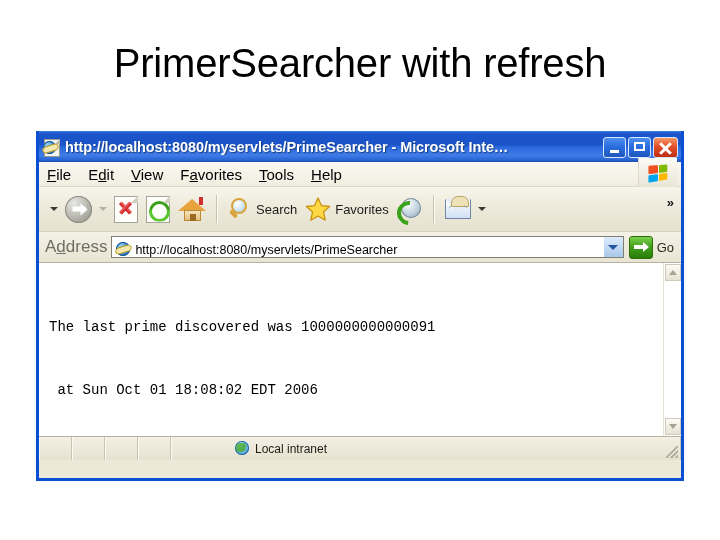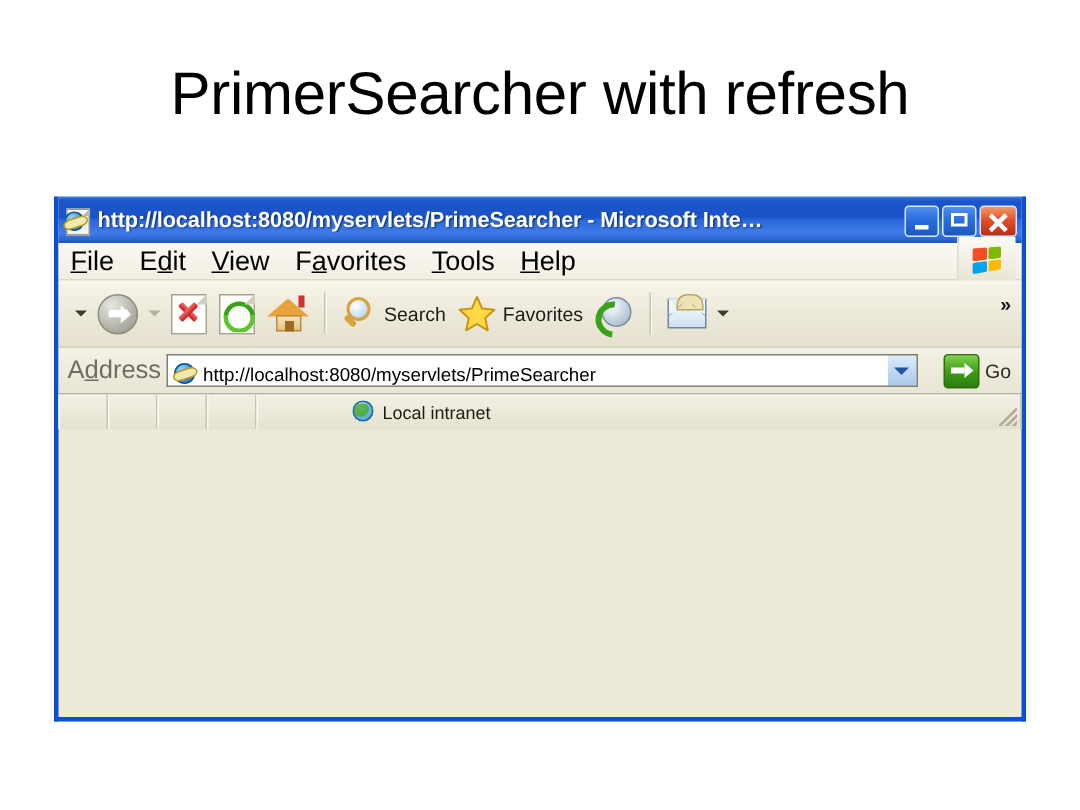--- a/index.html
+++ b/index.html
@@ -152,21 +152,21 @@
   .menubar {
     height: 24px;
     background: linear-gradient(to bottom, #faf9f2 0%, #f1eee0 100%);
     display: flex;
     align-items: center;
     padding-left: 8px;
     border-bottom: 1px solid #dedacb;
     position: relative;
   }
   .menu-item {
-    font-size: 18px;
+    font-size: 15px;
     color: #000;
     margin-right: 17px;
     white-space: nowrap;
   }
   .menu-item u { text-decoration: underline; }
   .winflag {
     position: absolute;
     right: 4px; top: -4px;
     width: 38px; height: 30px;
     background: linear-gradient(to bottom, #fbfaf5, #e9e5d5);
@@ -467,21 +467,21 @@
     flex: 0 0 auto;
   }
   .vchev {
     width: 0; height: 0;
     border-left: 5px solid transparent;
     border-right: 5px solid transparent;
     border-top: 5px solid #2255a0;
   }
   .go-btn {
     display: flex; align-items: center;
-    padding: 0 7px 0 17px;
+    padding: 0 7px 0 5px;
     gap: 4px;
     font-size: 13px;
     color: #2a2a22;
     flex: 0 0 auto;
   }
   .go-sq {
     width: 22px; height: 21px;
     background: linear-gradient(to bottom, #7ed04f 0%, #3f9e18 50%, #2c7c0c 100%);
     border: 1px solid #2c6f08;
     border-radius: 3px;
@@ -712,20 +712,34 @@
           <span class="vchev"></span>
         </span>
       <span class="go-btn">
         <span class="go-sq">
             <span class="ga"></span>
           </span>
         <span>Go</span>
       </span>
     </div>
 
+    <div class="content-wrap">
+      <div class="page-content">
+        <div>The last prime discovered was 1000000000000091</div>
+        <div> at Sun Oct 01 18:08:02 EDT 2006</div>
+      </div>
+      <div class="scrollbar">
+        <span class="sb-btn">
+            <span class="sb-up"></span>
+          </span>
+        <span class="sb-btn">
+            <span class="sb-down"></span>
+          </span>
+      </div>
+    </div>
 
     <div class="statusbar">
       <span class="st-cell st-sm"></span>
       <span class="st-cell st-sm"></span>
       <span class="st-cell st-sm"></span>
       <span class="st-cell st-sm"></span>
       <span class="st-cell st-zone">
         <span class="st-globe">
             <span class="b"></span>
             <span class="g"></span>

